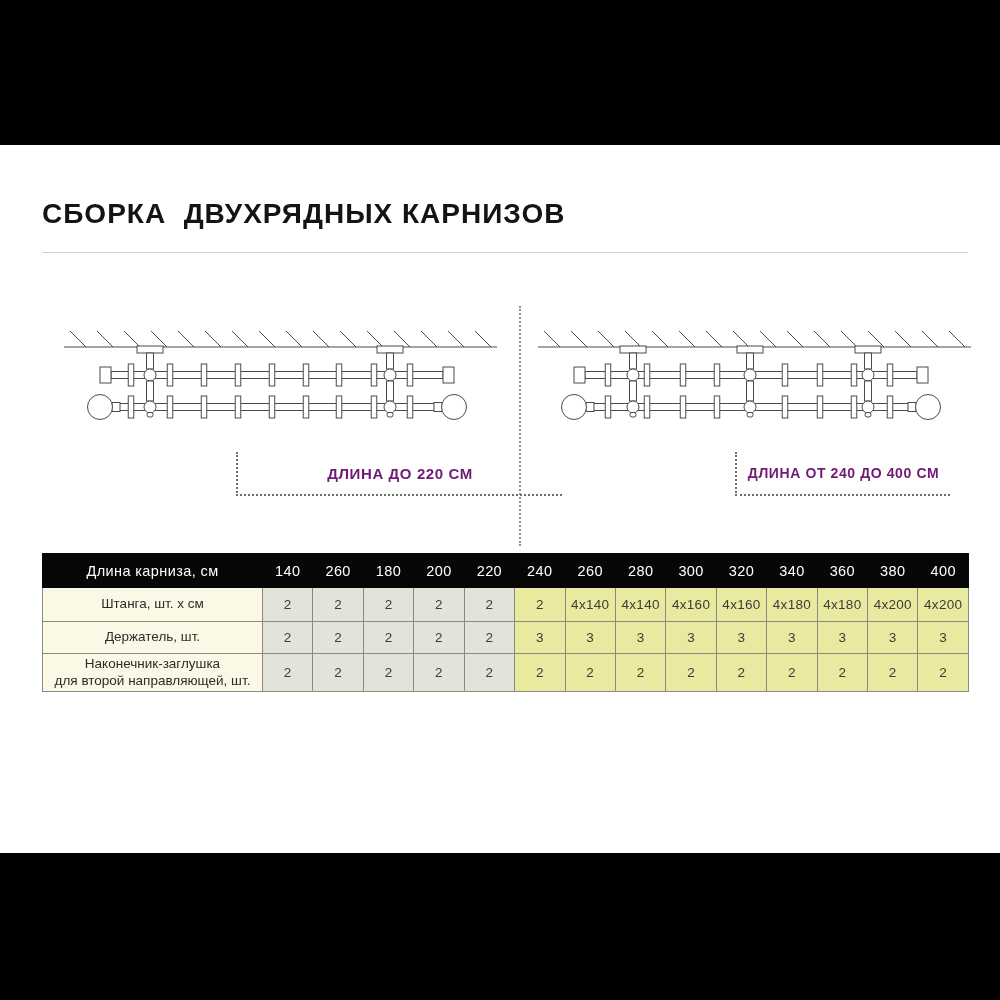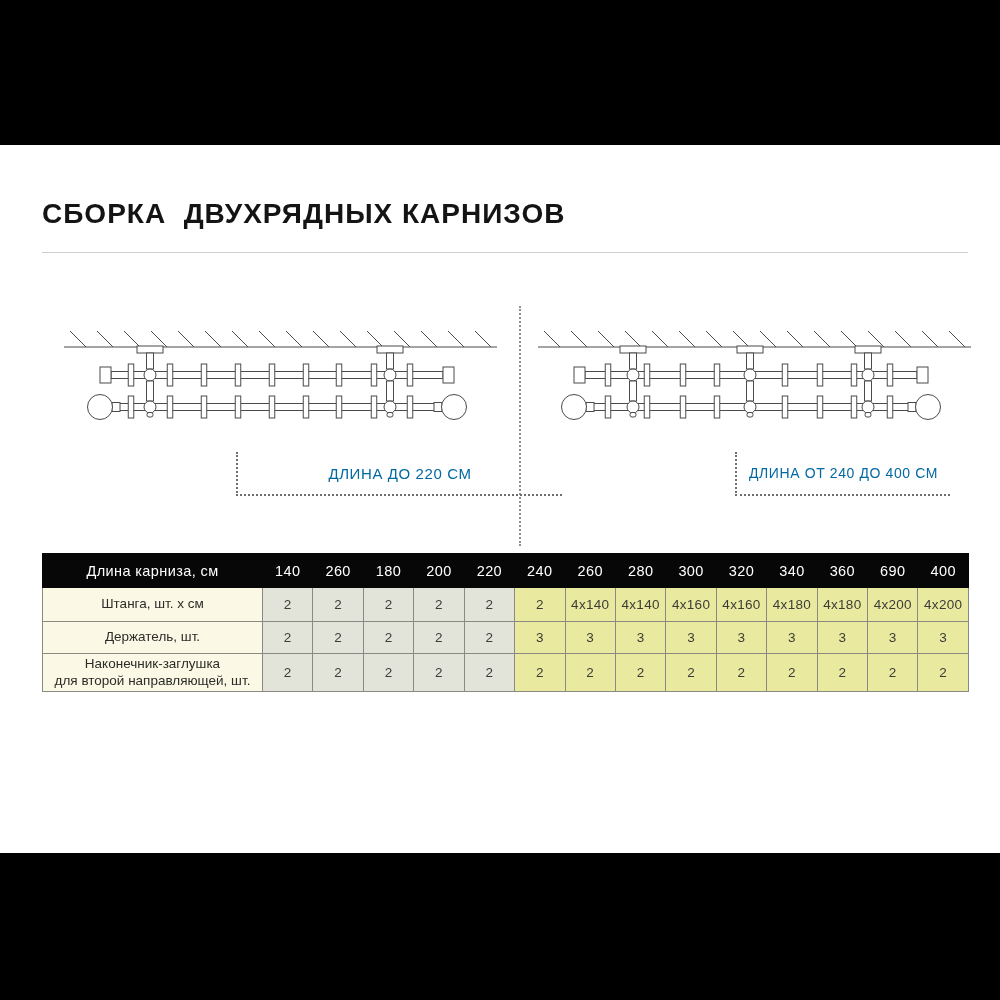--- a/index.html
+++ b/index.html
@@ -17,21 +17,21 @@
     font-size:28px;font-weight:bold;color:#141414;letter-spacing:1px;white-space:pre;
   }
   .title-divider{position:absolute;left:42px;top:252px;width:926px;border-top:1px solid #cfcfcf;}
   .cornice{position:absolute;top:325px;width:445px;height:115px;}
   #svg-left{left:58px;}
   #svg-right{left:532px;}
   .center-dotted{position:absolute;left:519px;top:306px;height:240px;border-left:2px dotted #8f8f8f;}
   .length-label{
     position:absolute;top:452px;height:42px;display:flex;align-items:center;justify-content:center;
     border-left:2px dotted #6e6e6e;border-bottom:2px dotted #6e6e6e;
-    font-weight:normal;font-size:15px;color:#0369a1;letter-spacing:0.6px;
+    font-weight:bold;font-size:15px;color:#701a75;letter-spacing:0.6px;
   }
   #label-short{left:236px;width:324px;}
   #label-long{left:735px;width:213px;font-size:14px;}
   .table-wrap{position:absolute;left:42px;top:553px;width:926px;}
   table.parts{border-collapse:collapse;table-layout:fixed;width:926px;}
   table.parts th,table.parts td{
     border:1px solid var(--border);text-align:center;vertical-align:middle;padding:0;
   }
   table.parts thead th{
     background:var(--header-bg);color:var(--header-text);border-color:var(--header-bg);
@@ -208,21 +208,21 @@
           <th>180</th>
           <th>200</th>
           <th>220</th>
           <th>240</th>
           <th>260</th>
           <th>280</th>
           <th>300</th>
           <th>320</th>
           <th>340</th>
           <th>360</th>
-          <th>690</th>
+          <th>380</th>
           <th>400</th>
         </tr>
       </thead>
     <tbody id="body-rows">
         <tr>
           <td class="row-label">Штанга, шт. х см</td>
           <td class="val lg">2</td>
           <td class="val lg">2</td>
           <td class="val lg">2</td>
           <td class="val lg">2</td>

